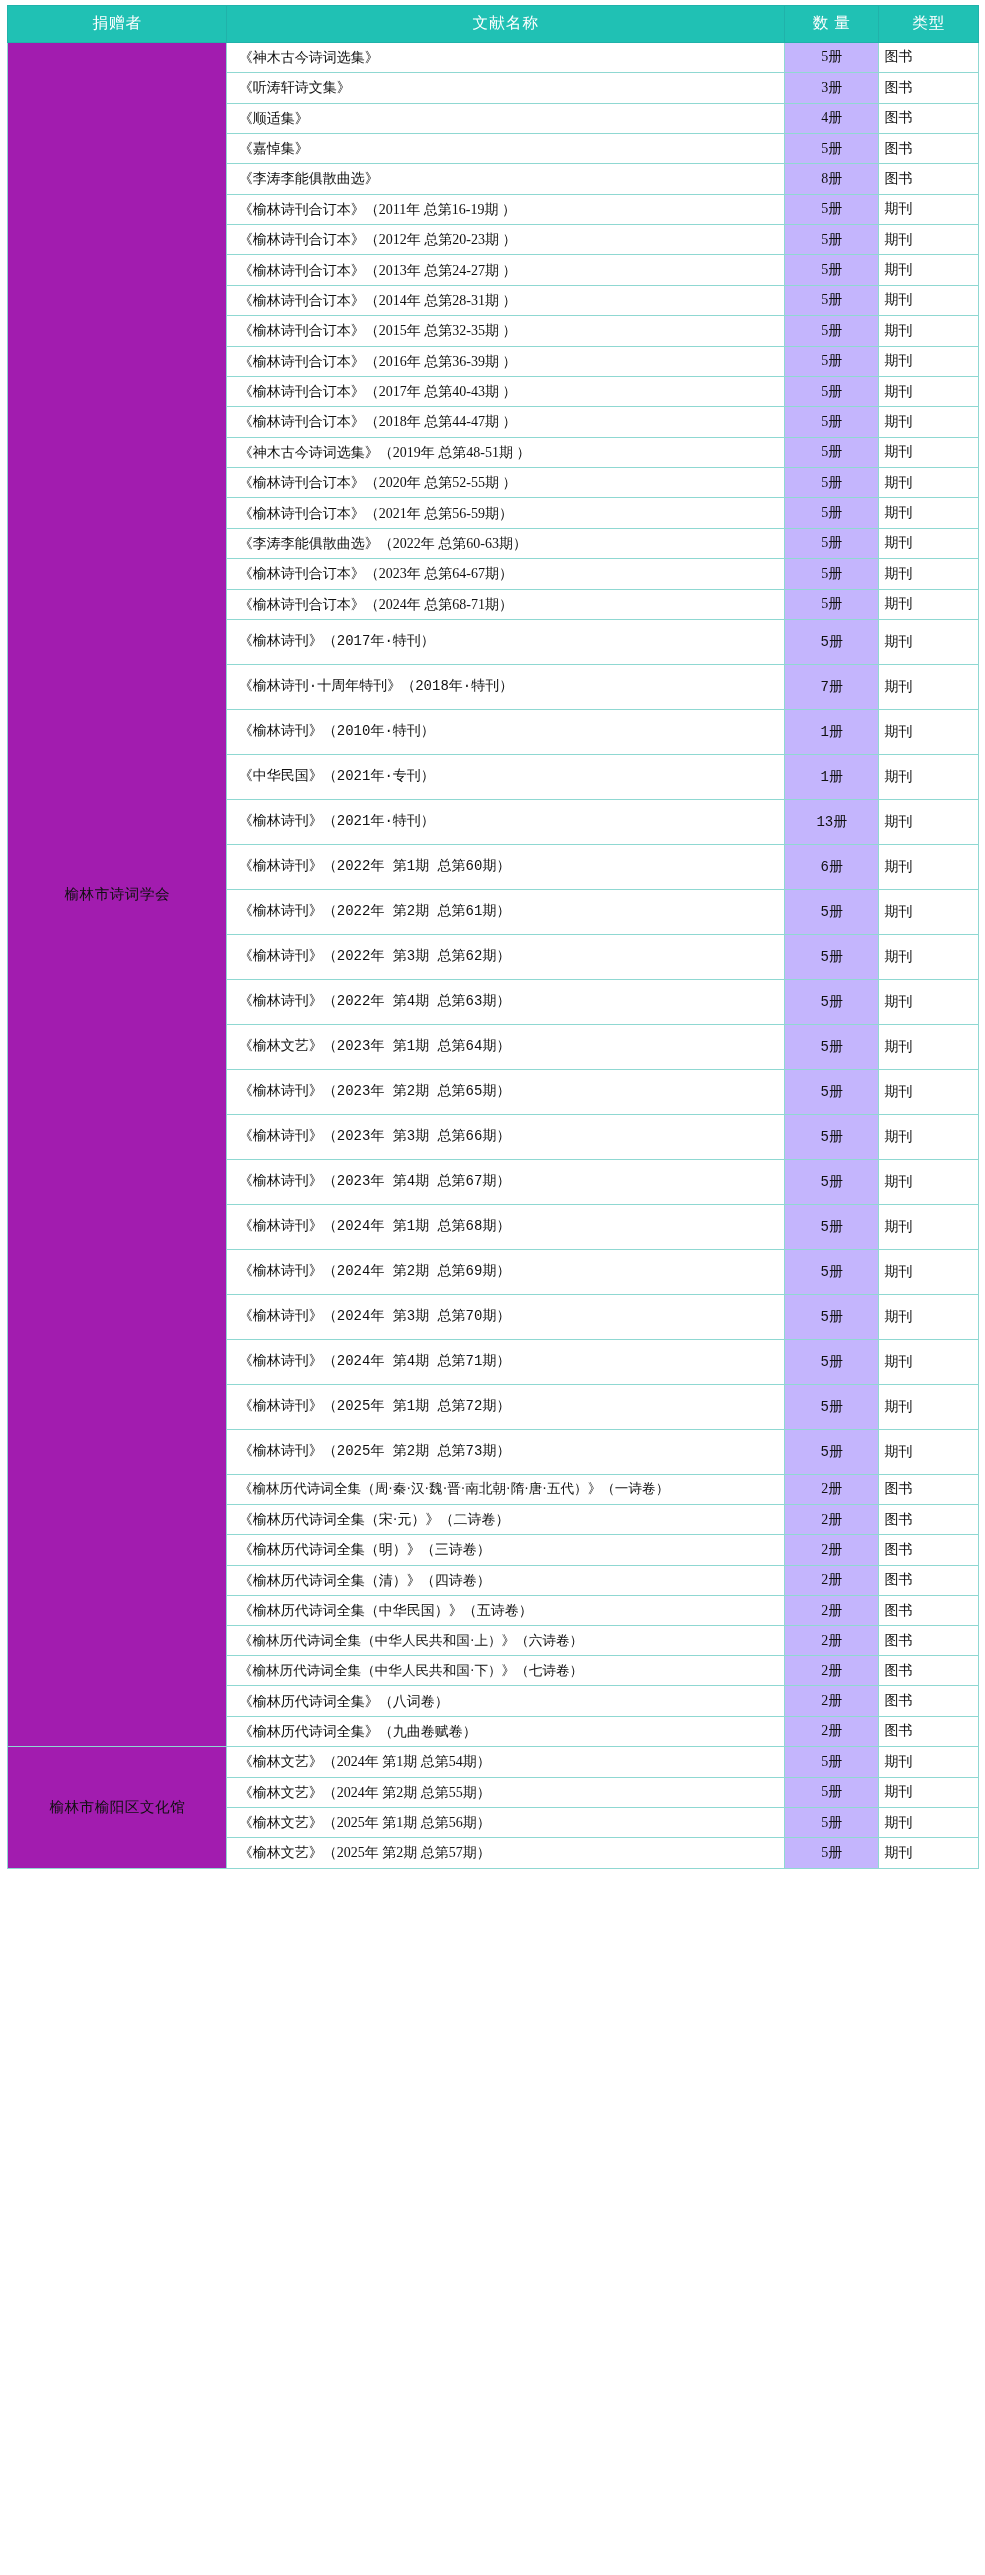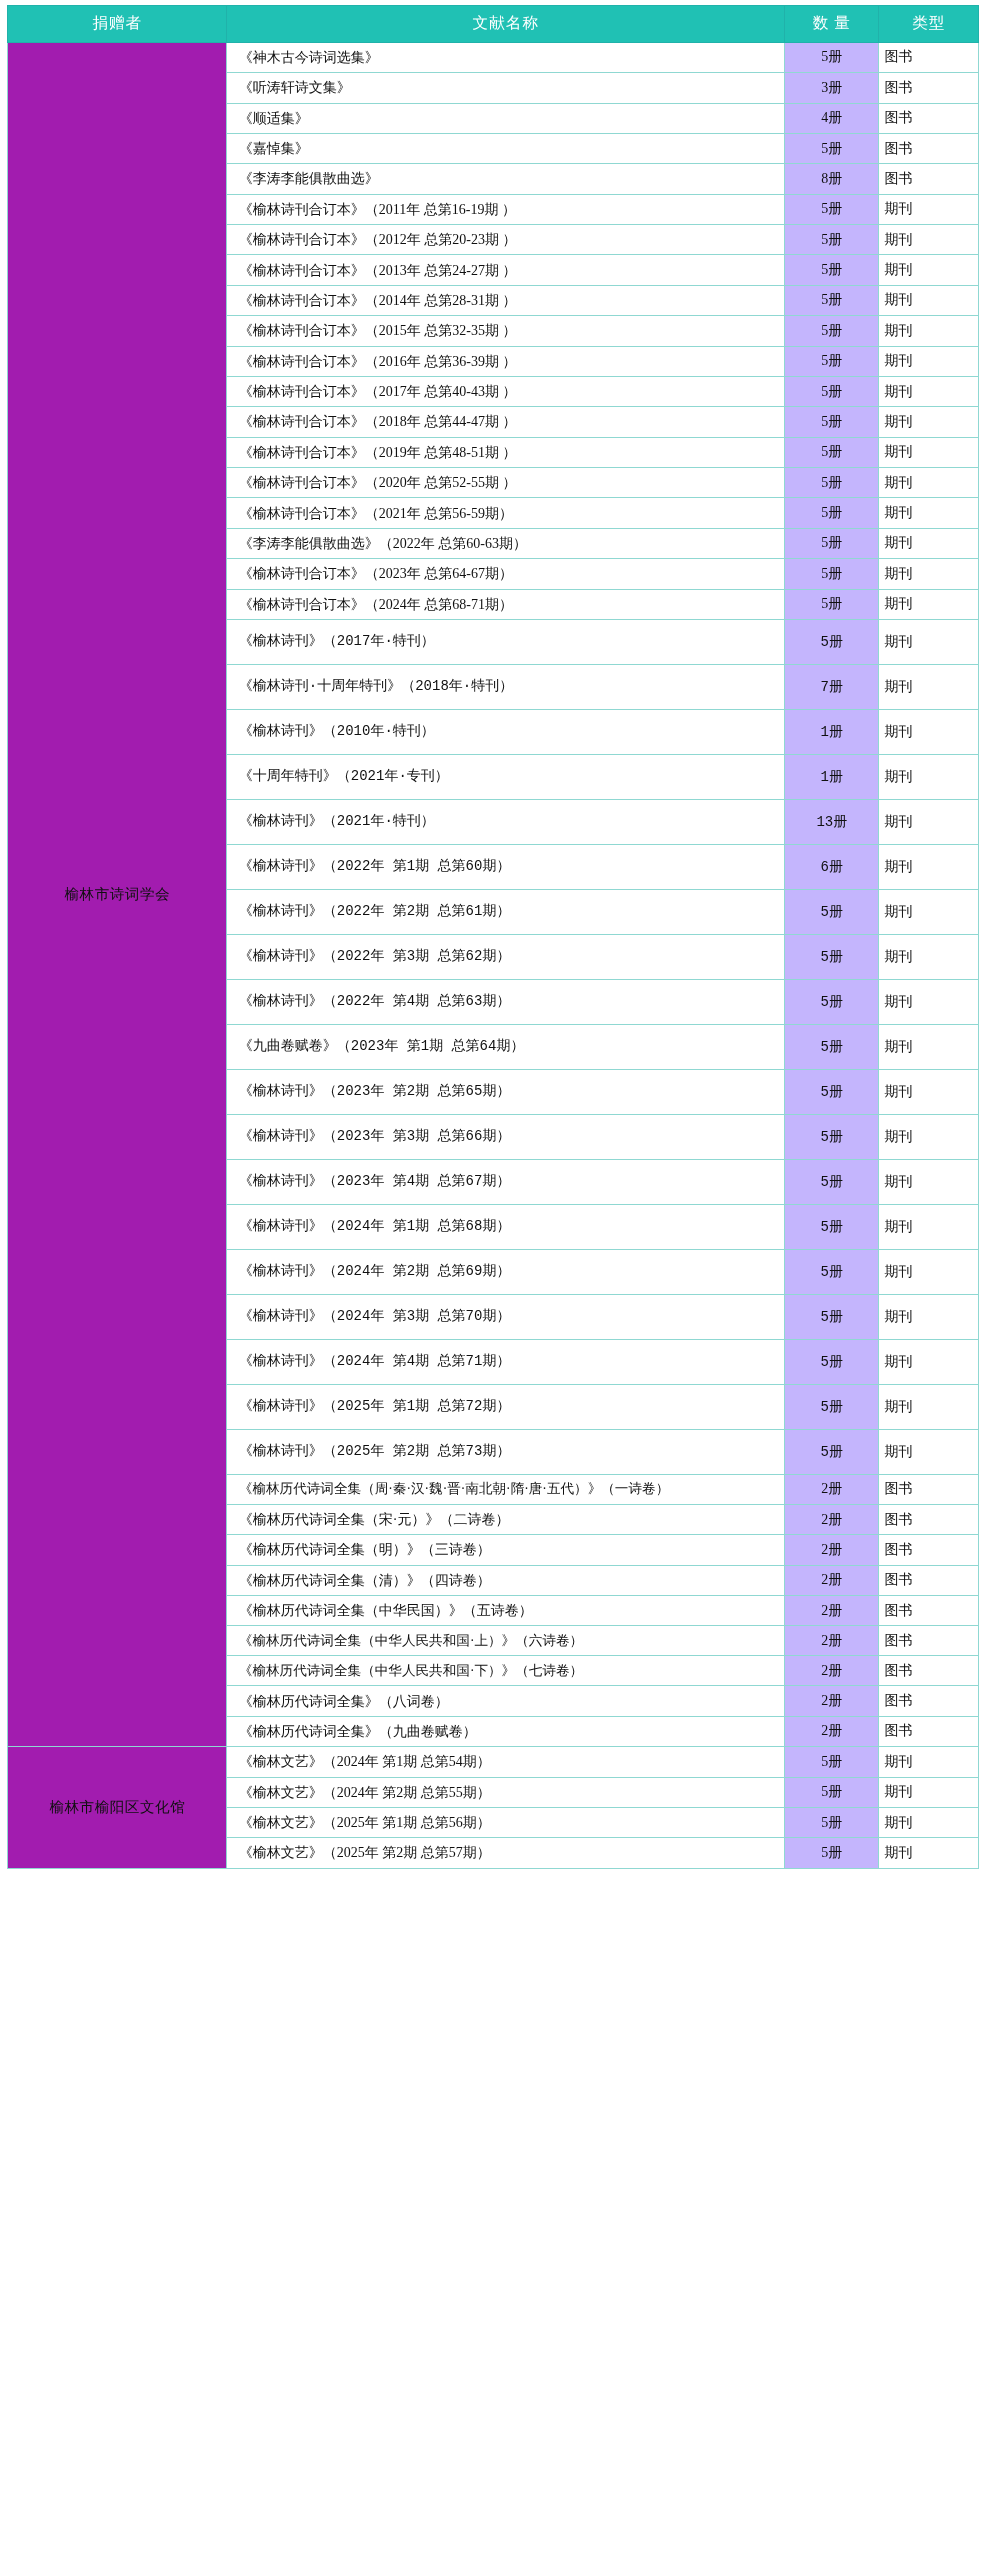--- a/index.html
+++ b/index.html
@@ -154,21 +154,21 @@
           <td class="title">《榆林诗刊合订本》（2017年 总第40-43期 ）</td>
           <td class="qty">5册</td>
           <td class="type">期刊</td>
         </tr>
         <tr>
           <td class="title">《榆林诗刊合订本》（2018年 总第44-47期 ）</td>
           <td class="qty">5册</td>
           <td class="type">期刊</td>
         </tr>
         <tr>
-          <td class="title">《榆林诗刊合订本》（2019年 总第48-51期 ）</td>
+          <td class="title">《神木古今诗词选集》（2019年 总第48-51期 ）</td>
           <td class="qty">5册</td>
           <td class="type">期刊</td>
         </tr>
         <tr>
           <td class="title">《榆林诗刊合订本》（2020年 总第52-55期 ）</td>
           <td class="qty">5册</td>
           <td class="type">期刊</td>
         </tr>
         <tr>
           <td class="title">《榆林诗刊合订本》（2021年 总第56-59期）</td>
@@ -199,21 +199,21 @@
           <td class="title">《榆林诗刊·十周年特刊》（2018年·特刊）</td>
           <td class="qty">7册</td>
           <td class="type">期刊</td>
         </tr>
         <tr class="tall">
           <td class="title">《榆林诗刊》（2010年·特刊）</td>
           <td class="qty">1册</td>
           <td class="type">期刊</td>
         </tr>
         <tr class="tall">
-          <td class="title">《十周年特刊》（2021年·专刊）</td>
+          <td class="title">《中华民国》（2021年·专刊）</td>
           <td class="qty">1册</td>
           <td class="type">期刊</td>
         </tr>
         <tr class="tall">
           <td class="title">《榆林诗刊》（2021年·特刊）</td>
           <td class="qty">13册</td>
           <td class="type">期刊</td>
         </tr>
         <tr class="tall">
           <td class="title">《榆林诗刊》（2022年 第1期 总第60期）</td>
@@ -229,21 +229,21 @@
           <td class="title">《榆林诗刊》（2022年 第3期 总第62期）</td>
           <td class="qty">5册</td>
           <td class="type">期刊</td>
         </tr>
         <tr class="tall">
           <td class="title">《榆林诗刊》（2022年 第4期 总第63期）</td>
           <td class="qty">5册</td>
           <td class="type">期刊</td>
         </tr>
         <tr class="tall">
-          <td class="title">《九曲卷赋卷》（2023年 第1期 总第64期）</td>
+          <td class="title">《榆林文艺》（2023年 第1期 总第64期）</td>
           <td class="qty">5册</td>
           <td class="type">期刊</td>
         </tr>
         <tr class="tall">
           <td class="title">《榆林诗刊》（2023年 第2期 总第65期）</td>
           <td class="qty">5册</td>
           <td class="type">期刊</td>
         </tr>
         <tr class="tall">
           <td class="title">《榆林诗刊》（2023年 第3期 总第66期）</td>

